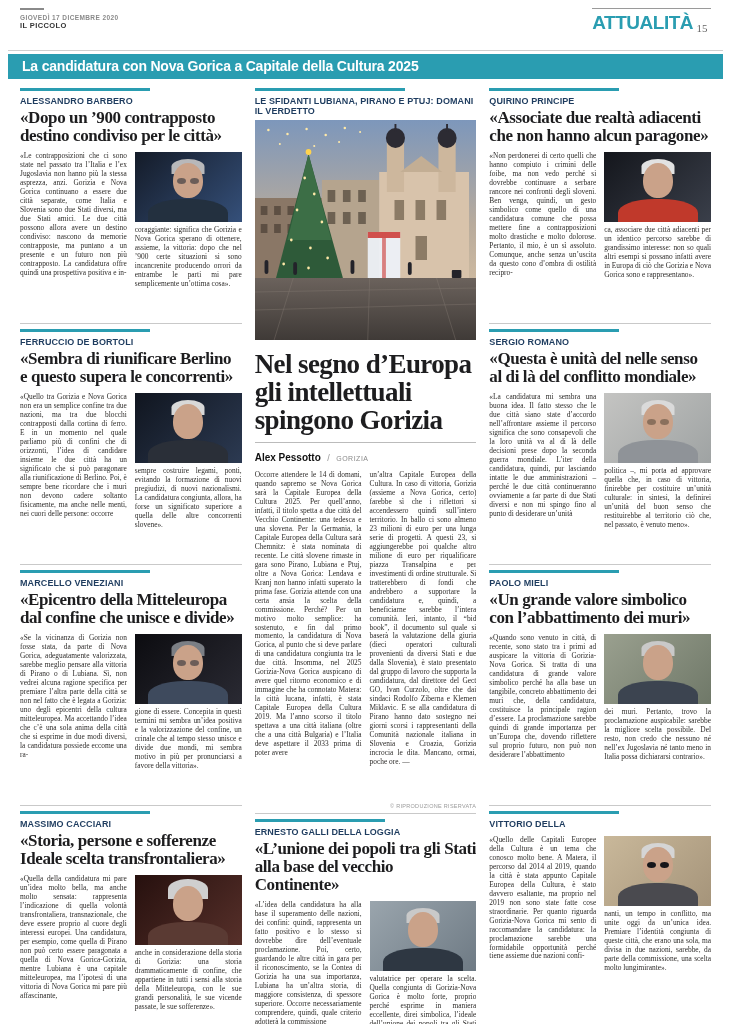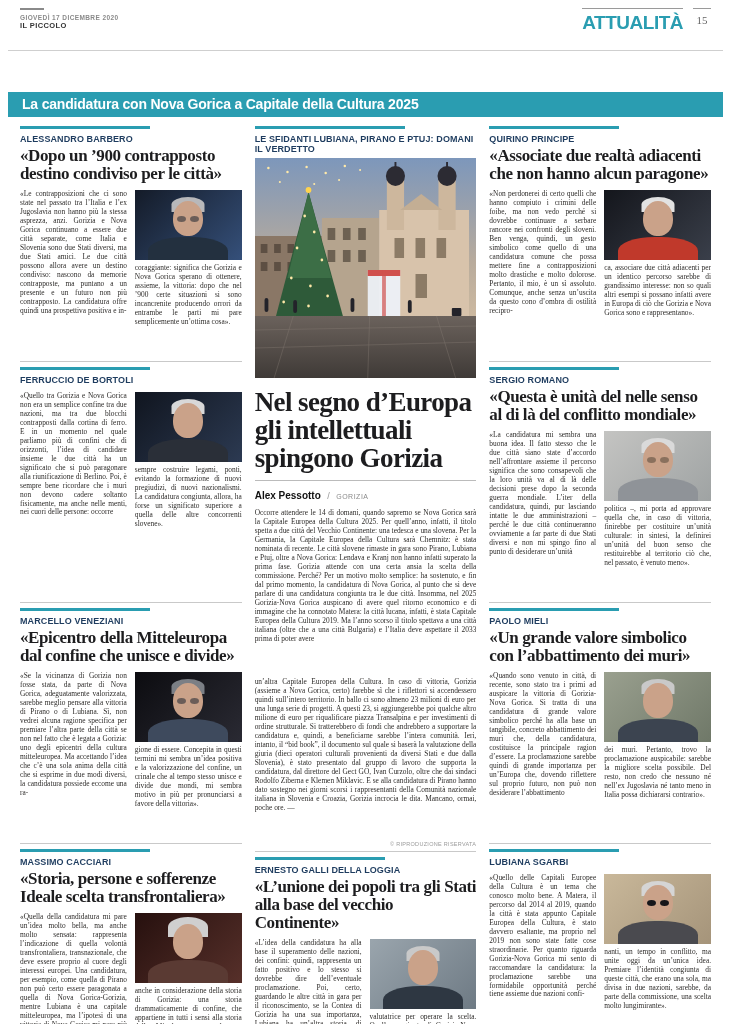--- a/index.html
+++ b/index.html
@@ -16,31 +16,31 @@
     font-family:"Liberation Serif",serif;color:var(--body);
   }
   
   .hdr{display:flex;justify-content:space-between;align-items:flex-start;
        padding:8px 20px 0 20px;height:50px;}
   .mast-left .rule{width:24px;border-top:2px solid #8a8a8a;margin-bottom:4px;}
   .dateline{font-family:"Liberation Sans",sans-serif;font-size:6.5px;color:#8a8a8a;
             letter-spacing:.4px;font-weight:bold;}
   .masthead{font-family:"Liberation Sans",sans-serif;font-size:7.5px;color:#333;
             font-weight:bold;letter-spacing:.4px;margin-top:0;}
-  .mast-right{display:flex;gap:10px;align-items:flex-start;}
+  .mast-right{display:flex;align-items:flex-start;}
   .section-name{font-family:"Liberation Sans",sans-serif;font-weight:bold;
                 font-size:19px;color:var(--teal);letter-spacing:-.5px;
                 border-top:1.5px solid #9a9a9a;padding-top:4px;line-height:1;}
   .pagenum{font-family:"Liberation Serif",serif;font-size:11px;color:#666;
-           border-top:1.5px solid #9a9a9a;padding-top:6px;line-height:1;min-width:18px;text-align:center;}
+           border-top:1.5px solid #9a9a9a;padding-top:14px;line-height:1;min-width:18px;text-align:center;}
   
   .banner-wrap{margin:0 8px;border-top:1px solid #cfcfcf;padding-top:3px;}
   .banner{background:var(--teal);color:#fff;font-family:"Liberation Sans",sans-serif;
           font-weight:bold;font-size:14px;letter-spacing:-.2px;
-          padding:4px 0 5px 14px;line-height:1.15;margin-top:38px;}
+          padding:4px 0 5px 14px;line-height:1.15;}
   
   .cols{display:flex;gap:13px;padding:9px 20px 0 20px;align-items:flex-start;}
   .col{flex:1 1 0;min-width:0;}
   .sep{border-top:1px solid var(--hair);margin:4px 0 5px 0;}
   
   .accent{width:130px;height:3px;background:var(--teal);}
   .kicker{font-family:"Liberation Sans",sans-serif;font-size:9px;font-weight:bold;
           color:var(--navy);letter-spacing:.1px;margin:5px 0 3px 0;}
   .hl{font-family:"Liberation Serif",serif;font-weight:bold;color:var(--ink);
       font-size:17px;line-height:1.06;letter-spacing:-.4px;}
@@ -75,21 +75,21 @@
   .p-sgarbi{--bg1:#c9b89a;--bg2:#a5947a;--hairc:#d5d5d5;--coat:#4a4a4f;--lens:#16161a;}
   
   .feat-photo{width:100%;height:220px;display:block;margin-top:4px;}
   .feat-hl{font-size:27px;line-height:1.04;letter-spacing:-.6px;font-weight:bold;
            color:var(--ink);margin:10px 0 8px 0;font-family:"Liberation Serif",serif;}
   .byline{border-top:1px solid #bbb;padding-top:4px;margin-bottom:6px;
           font-family:"Liberation Sans",sans-serif;}
   .byline .name{font-weight:bold;font-size:10px;color:#111;}
   .byline .slash{color:#999;font-size:9px;margin:0 2px;}
   .byline .place{font-size:7px;color:#8a8a8a;letter-spacing:.5px;}
-  .feat-body{display:flex;gap:8px;height:330px;overflow:hidden;flex-direction:column;}
+  .feat-body{display:flex;gap:8px;height:330px;overflow:hidden;}
   .closer{font-family:"Liberation Sans",sans-serif;font-size:5.5px;color:#9a9a9a;
           text-align:right;margin:2px 0 3px 0;letter-spacing:.3px;}
 </style>
 </head>
 <body>
 
 <div class="hdr">
   <div class="mast-left">
     <div class="rule"></div>
     <div class="dateline">GIOVEDÌ 17 DICEMBRE 2020</div>
@@ -124,20 +124,21 @@
           </div>
           <p class="btxt">coraggiante: significa che Gorizia e Nova Gorica sperano di ottenere, assieme, la vittoria: dopo che nel ’900 certe situazioni si sono incancrenite producendo orrori da entrambe le parti mi pare semplicemente un’ottima cosa».</p>
         </div>
       </div>
     </article>
     <div class="sep"></div>
 
     <article class="art row-art">
       <div class="accent"></div>
       <h3 class="kicker">FERRUCCIO DE BORTOLI</h3>
+      <h2 class="hl">«Sembra di riunificare Berlino e questo supera le concorrenti»</h2>
       <div class="body">
         <p class="bcol btxt">«Quello tra Gorizia e Nova Gorica non era un semplice confine tra due nazioni, ma tra due blocchi contrapposti dalla cortina di ferro. E in un momento nel quale parliamo più di confini che di orizzonti, l’idea di candidare insieme le due città ha un significato che si può paragonare alla riunificazione di Berlino. Poi, è sempre bene ricordare che i muri non devono cadere soltanto fisicamente, ma anche nelle menti, nei cuori delle persone: occorre</p>
         <div class="bcol">
           <div class="portrait p-debortoli">
             <i class="hairc"></i>
             <i class="head"></i>
             <i class="torso"></i>
           </div>
           <p class="btxt">sempre costruire legami, ponti, evitando la formazione di nuovi pregiudizi, di nuovi nazionalismi. La candidatura congiunta, allora, ha forse un significato superiore a quella delle altre concorrenti slovene».</p>
         </div>
@@ -369,21 +370,21 @@
             <i class="torso"></i>
           </div>
           <p class="btxt">dei muri. Pertanto, trovo la proclamazione auspicabile: sarebbe la migliore scelta possibile. Del resto, non credo che nessuno né nell’ex Jugoslavia né tanto meno in Italia possa dichiararsi contrario».</p>
         </div>
       </div>
     </article>
     <div class="sep"></div>
 
     <article class="art last-art">
       <div class="accent"></div>
-      <h3 class="kicker">LUBIANA SGARBI</h3>
+      <h3 class="kicker">VITTORIO DELLA</h3>
       <div class="body">
         <p class="bcol btxt">«Quello delle Capitali Europee della Cultura è un tema che conosco molto bene. A Matera, il percorso dal 2014 al 2019, quando la città è stata appunto Capitale Europea della Cultura, è stato davvero esaltante, ma proprio nel 2019 non sono state fatte cose straordinarie. Per quanto riguarda Gorizia-Nova Gorica mi sento di raccomandare la candidatura: la proclamazione sarebbe una formidabile opportunità perché tiene assieme due nazioni confi-</p>
         <div class="bcol">
           <div class="portrait p-sgarbi">
             <i class="hairc"></i>
             <i class="head"></i>
             <i class="torso"></i>
             <i class="specs"></i>
           </div>
           <p class="btxt">nanti, un tempo in conflitto, ma unite oggi da un’unica idea. Premiare l’identità congiunta di queste città, che erano una sola, ma divisa in due nazioni, sarebbe, da parte della commissione, una scelta molto lungimirante».</p>

